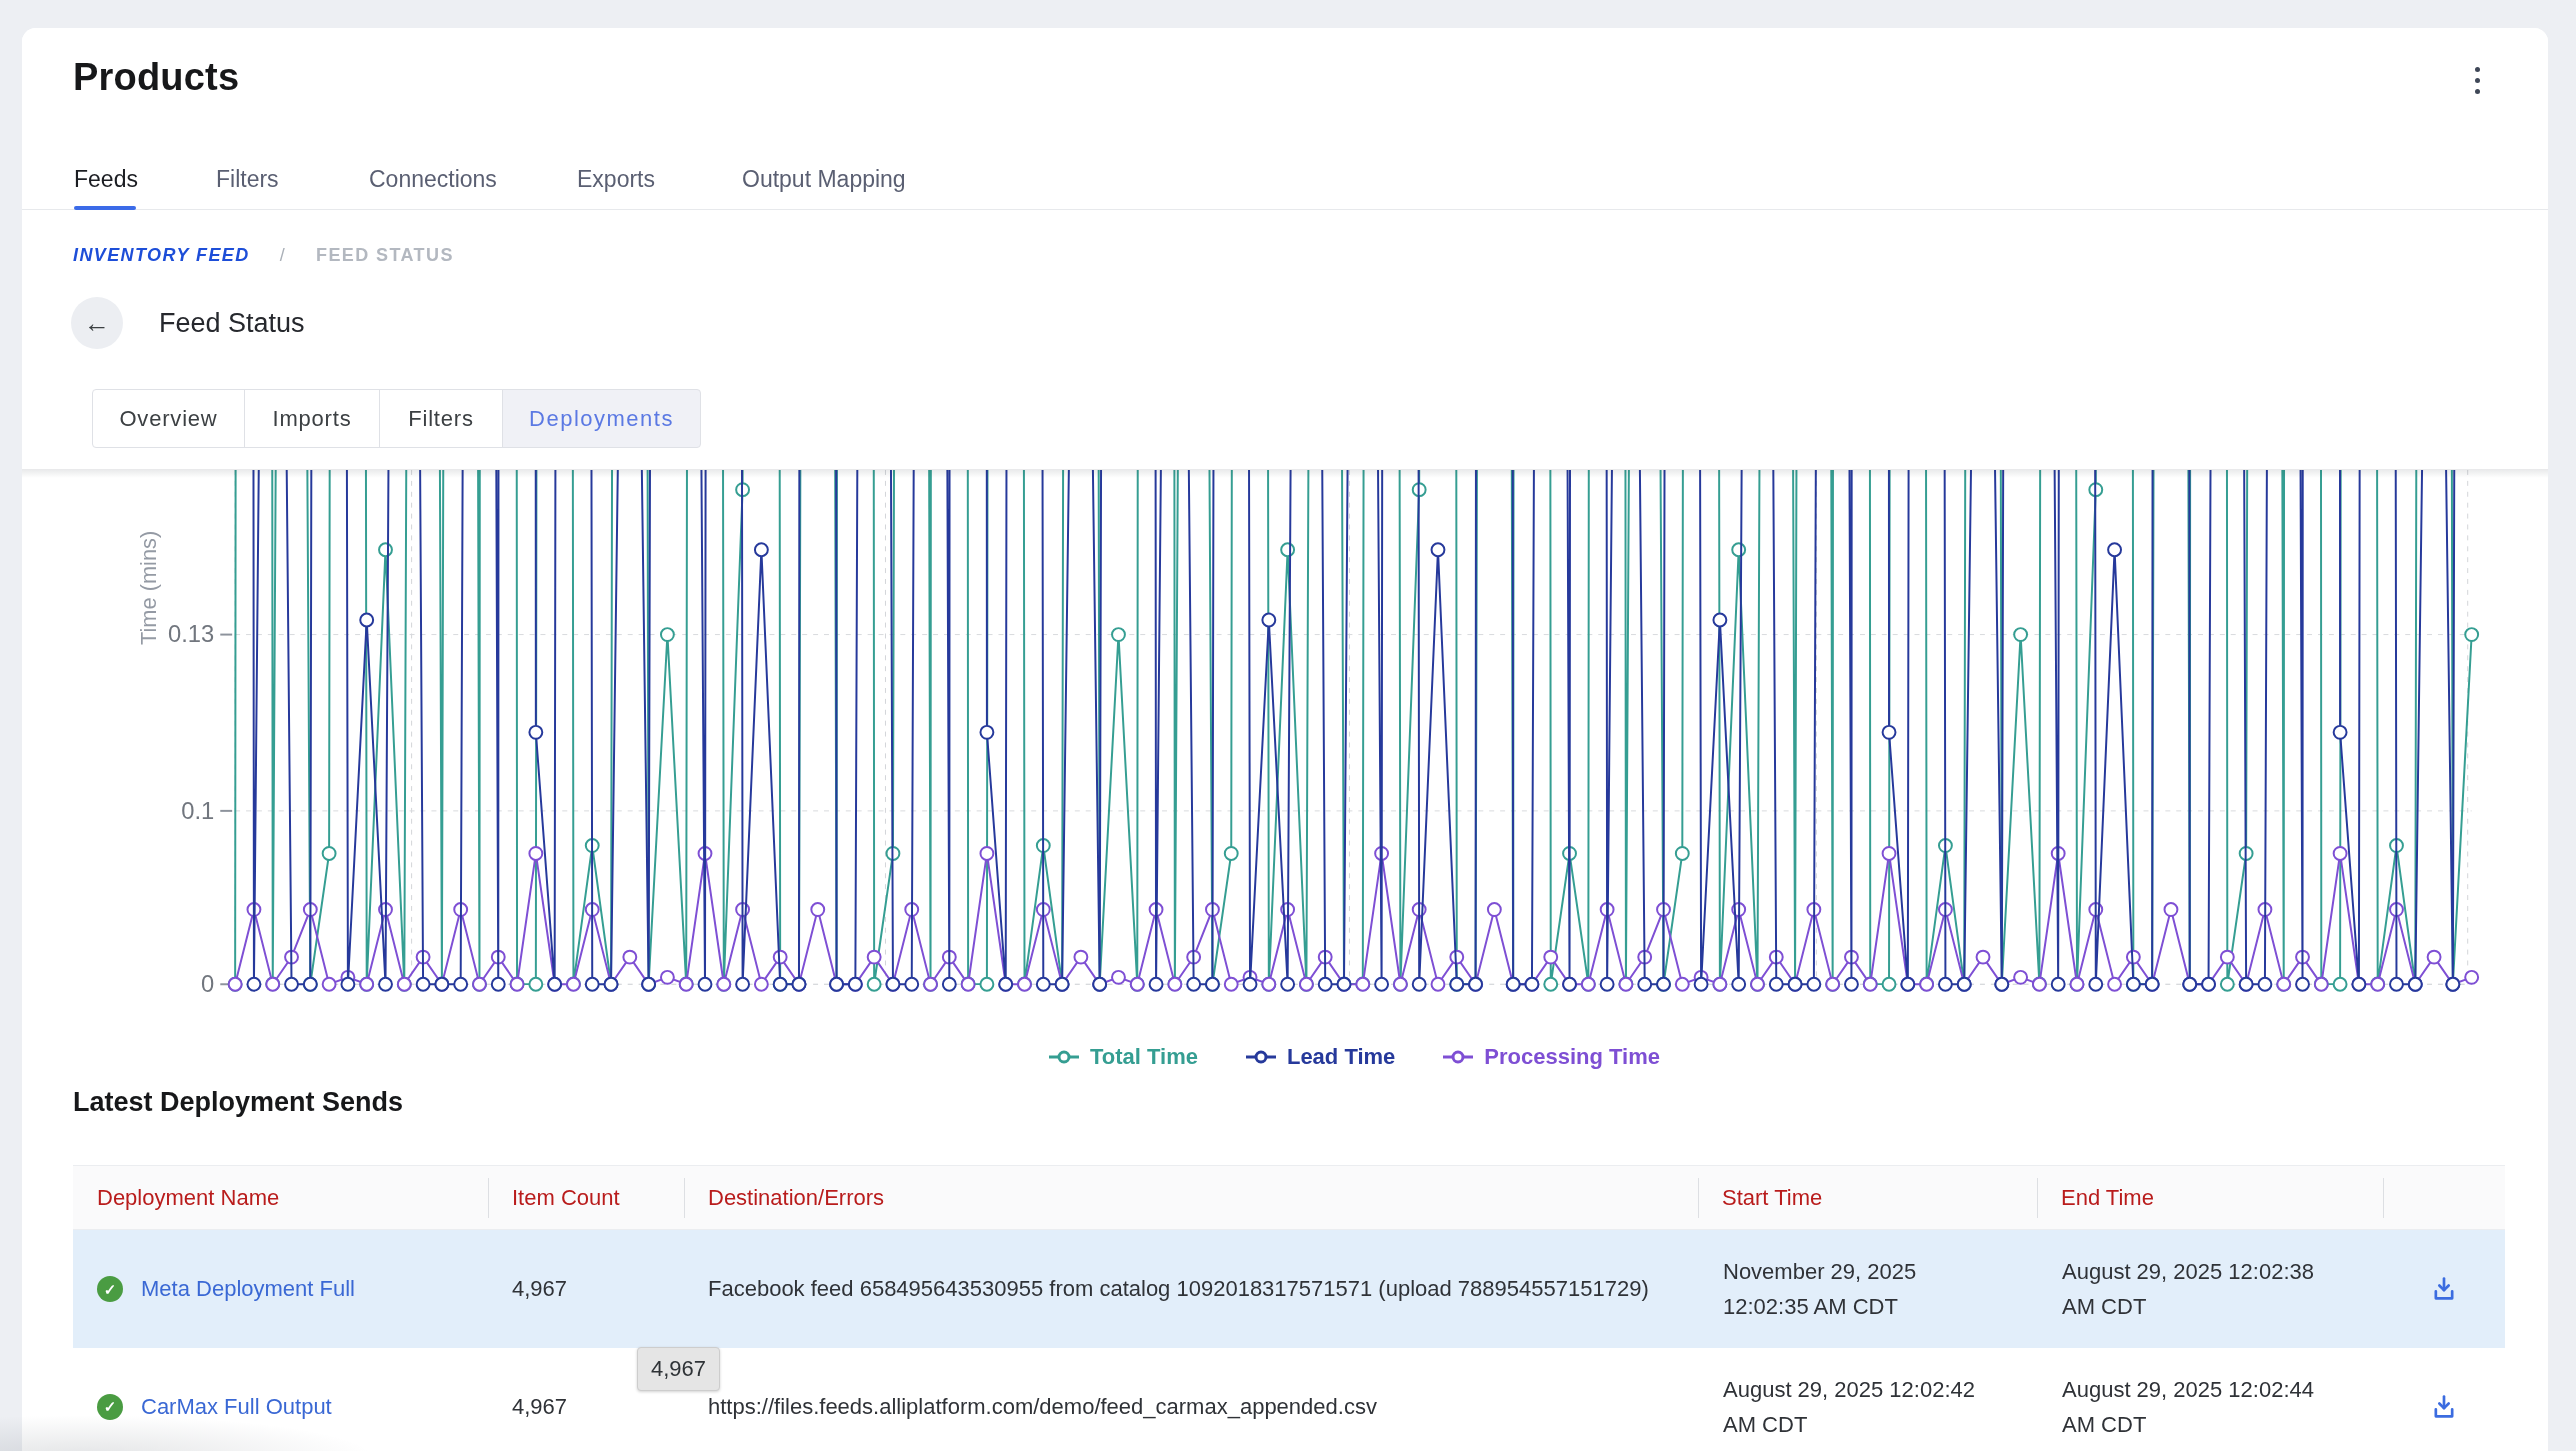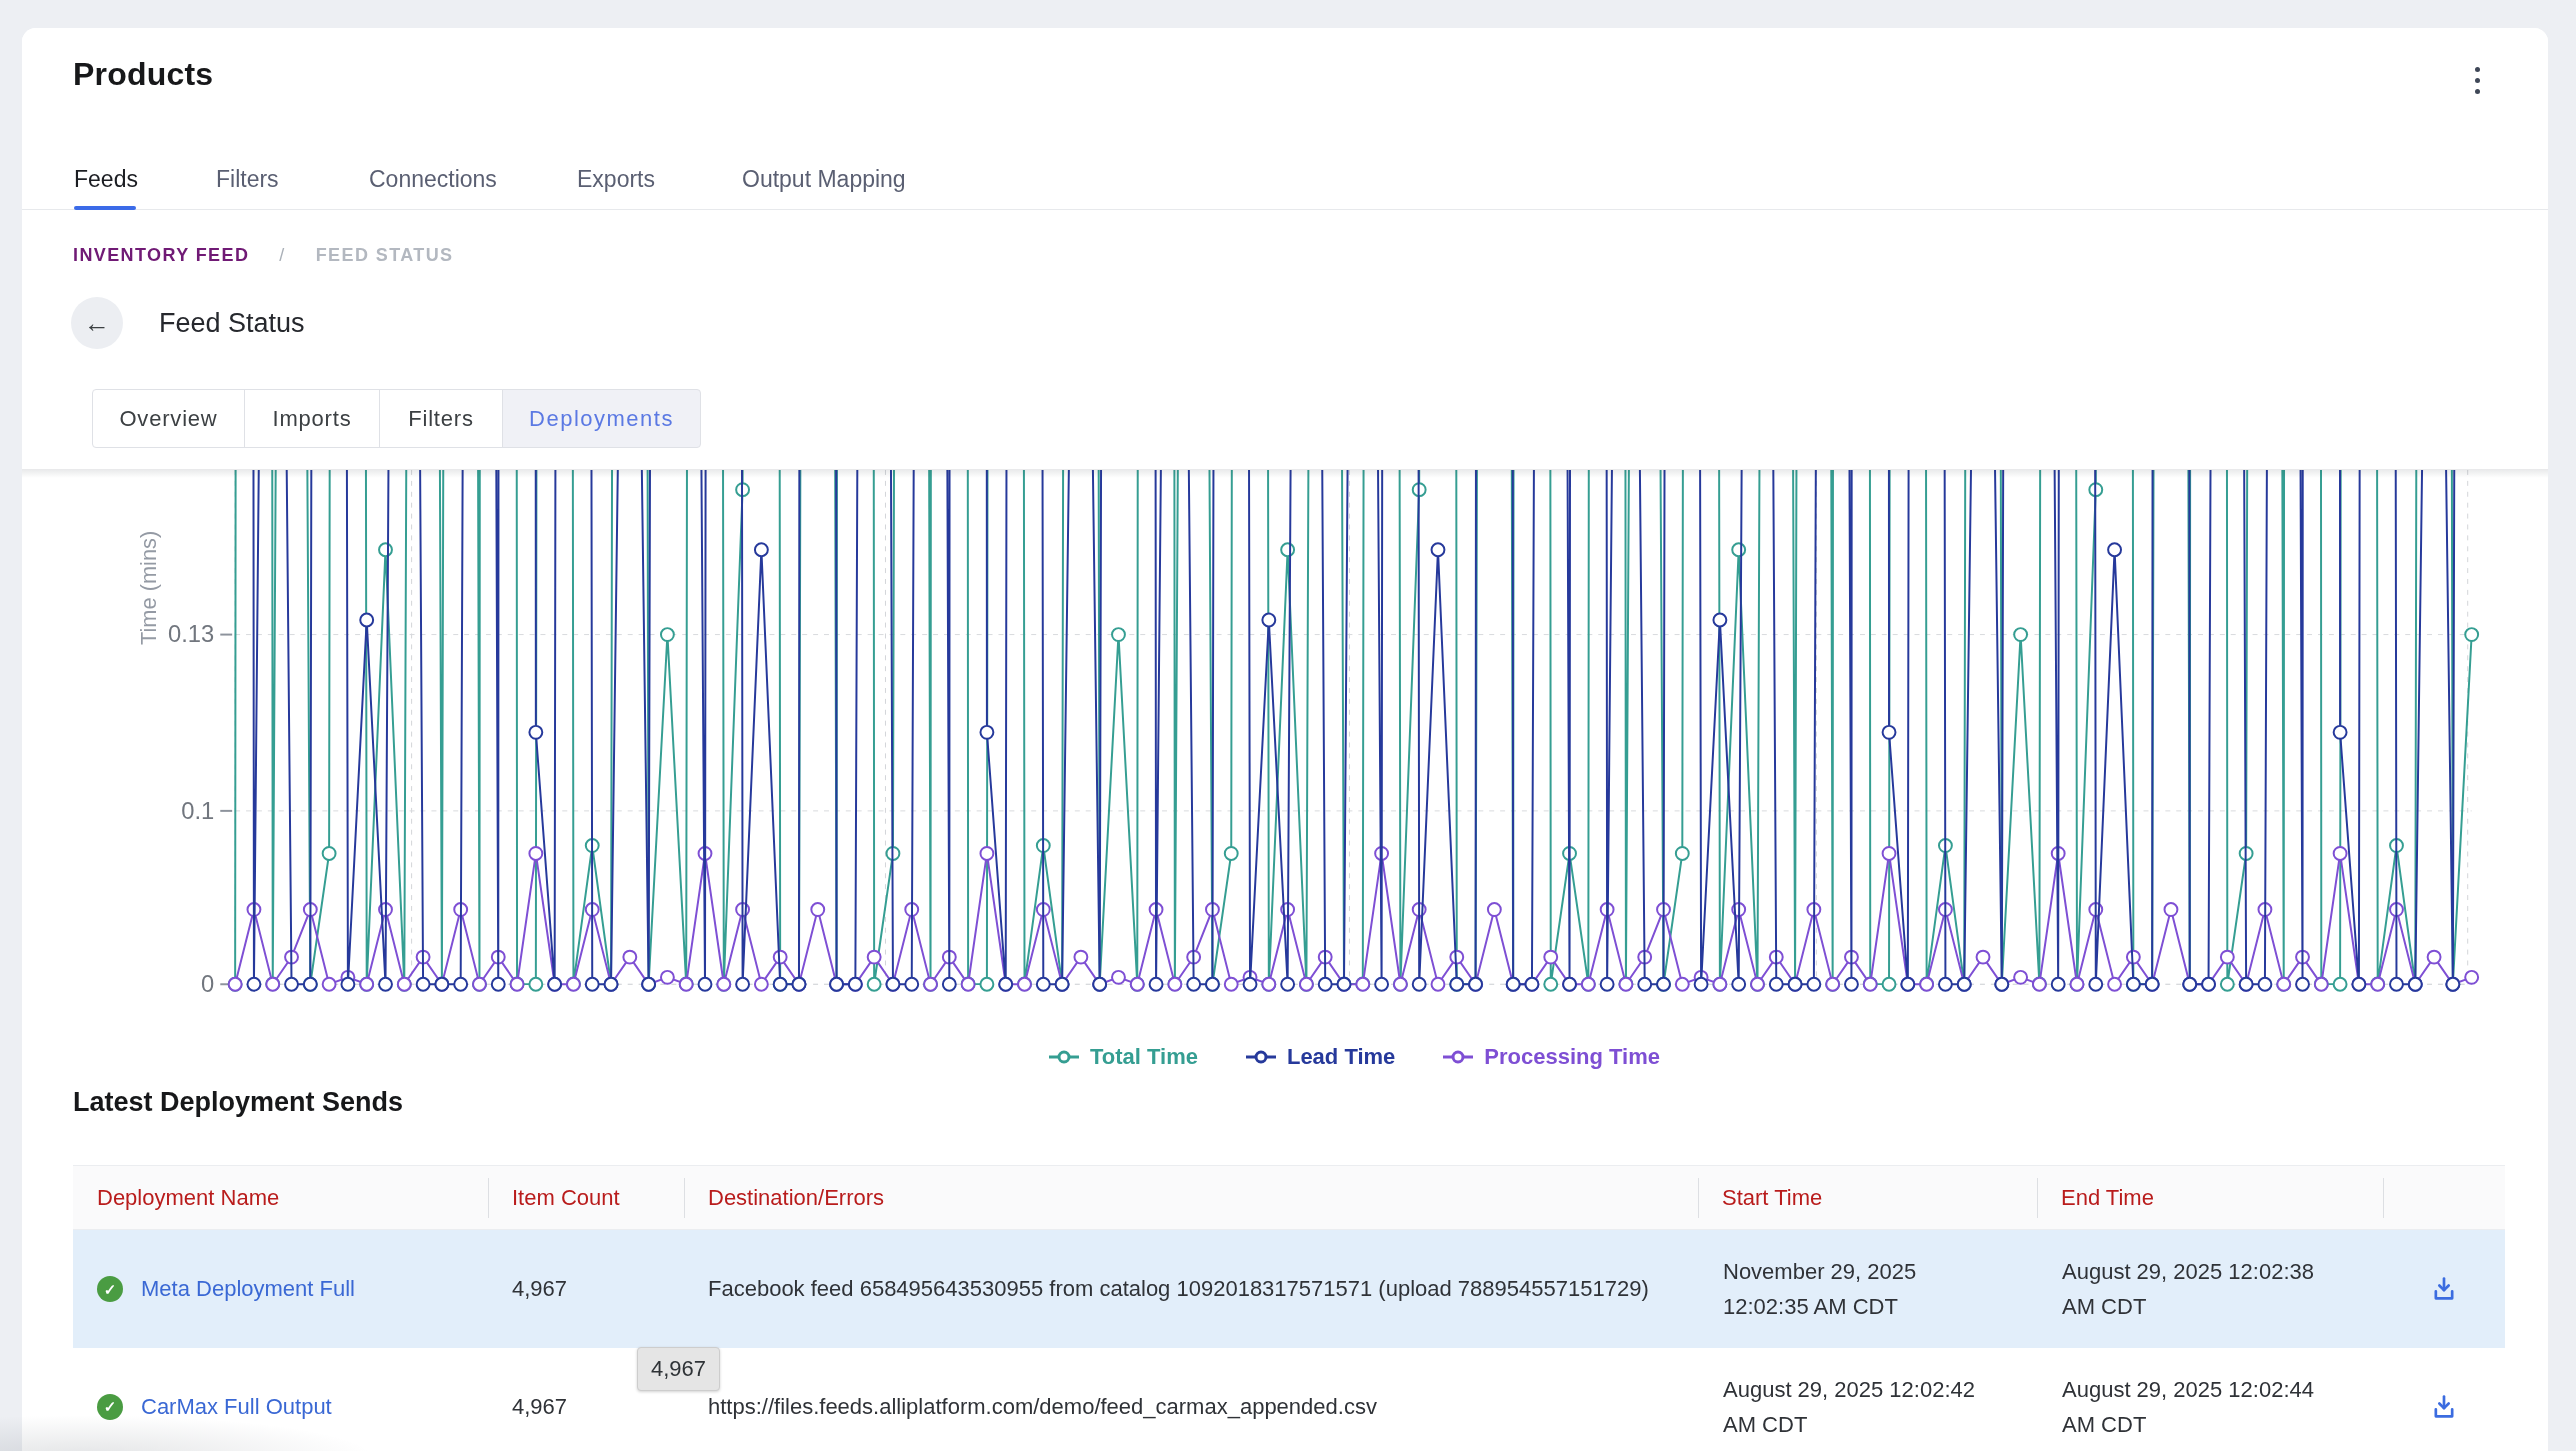--- a/index.html
+++ b/index.html
@@ -6,38 +6,38 @@
   html,body { width:2576px; height:1452px; overflow:hidden;
     font-family:"Liberation Sans", sans-serif; background:#edeff3; }
   .card { position:absolute; left:22px; top:28px; width:2526px; height:1424px;
     background:#ffffff; border-radius:14px 14px 0 0; }
 
   
   .card-header { position:absolute; left:0; top:0; width:2526px; height:441px;
     background:#fff; z-index:5; border-radius:14px 14px 0 0; }
   .header-shadow { position:absolute; left:0; top:441px; width:2526px; height:9px;
     background:linear-gradient(to bottom, rgba(25,32,44,0.10), rgba(25,32,44,0)); z-index:4; }
-  .page-title { position:absolute; left:51px; top:28px; font-size:32px; font-weight:700;
+  .page-title { position:absolute; left:51px; top:28px; font-size:38px; font-weight:700;
     color:#17181a; letter-spacing:0.2px; }
   .kebab { position:absolute; left:2441px; top:30px; width:28px; height:44px;
     display:flex; flex-direction:column; align-items:center; justify-content:center; gap:6px; cursor:pointer; }
   .kebab i { width:5px; height:5px; border-radius:50%; background:#3f4757; }
 
   .tabs { position:absolute; left:0; top:127px; width:2526px; height:48px; }
   .tab { position:absolute; top:0; height:48px; display:flex; align-items:center;
     font-size:23px; color:#5a5f72; cursor:pointer; }
   .tab.t0 { left:52px; color:#1b1d22; font-weight:500; }
   .tab.t1 { left:194px; } .tab.t2 { left:347px; } .tab.t3 { left:555px; } .tab.t4 { left:720px; }
   .tabs-border { position:absolute; left:0; top:181px; width:2526px; height:1px; background:#e7e9ec; }
   .tab-underline { position:absolute; left:52px; top:178px; width:62px; height:4px;
     background:#3b6be8; border-radius:2px; z-index:2; }
 
   .breadcrumb { position:absolute; left:51px; top:214px; height:26px; display:flex;
     align-items:center; gap:30px; font-size:18px; letter-spacing:1.4px; }
-  .crumb-current { color:#701a75; font-weight:700; }
+  .crumb-current { color:#1d4ed8; font-weight:700;font-style:italic; }
   .crumb-sep { color:#aab0b8; font-weight:400; }
   .crumb-muted { color:#b3b8c0; font-weight:600; }
 
   .feed-title-row { position:absolute; left:49px; top:269px; height:52px;
     display:flex; align-items:center; gap:36px; }
   .back-btn { width:52px; height:52px; border-radius:50%; background:#eceef2;
     display:flex; align-items:center; justify-content:center; cursor:pointer; }
   .back-btn span { font-size:26px; color:#3c4043; line-height:1; }
   .feed-title { font-size:27px; color:#26282d; font-weight:500; }
 

